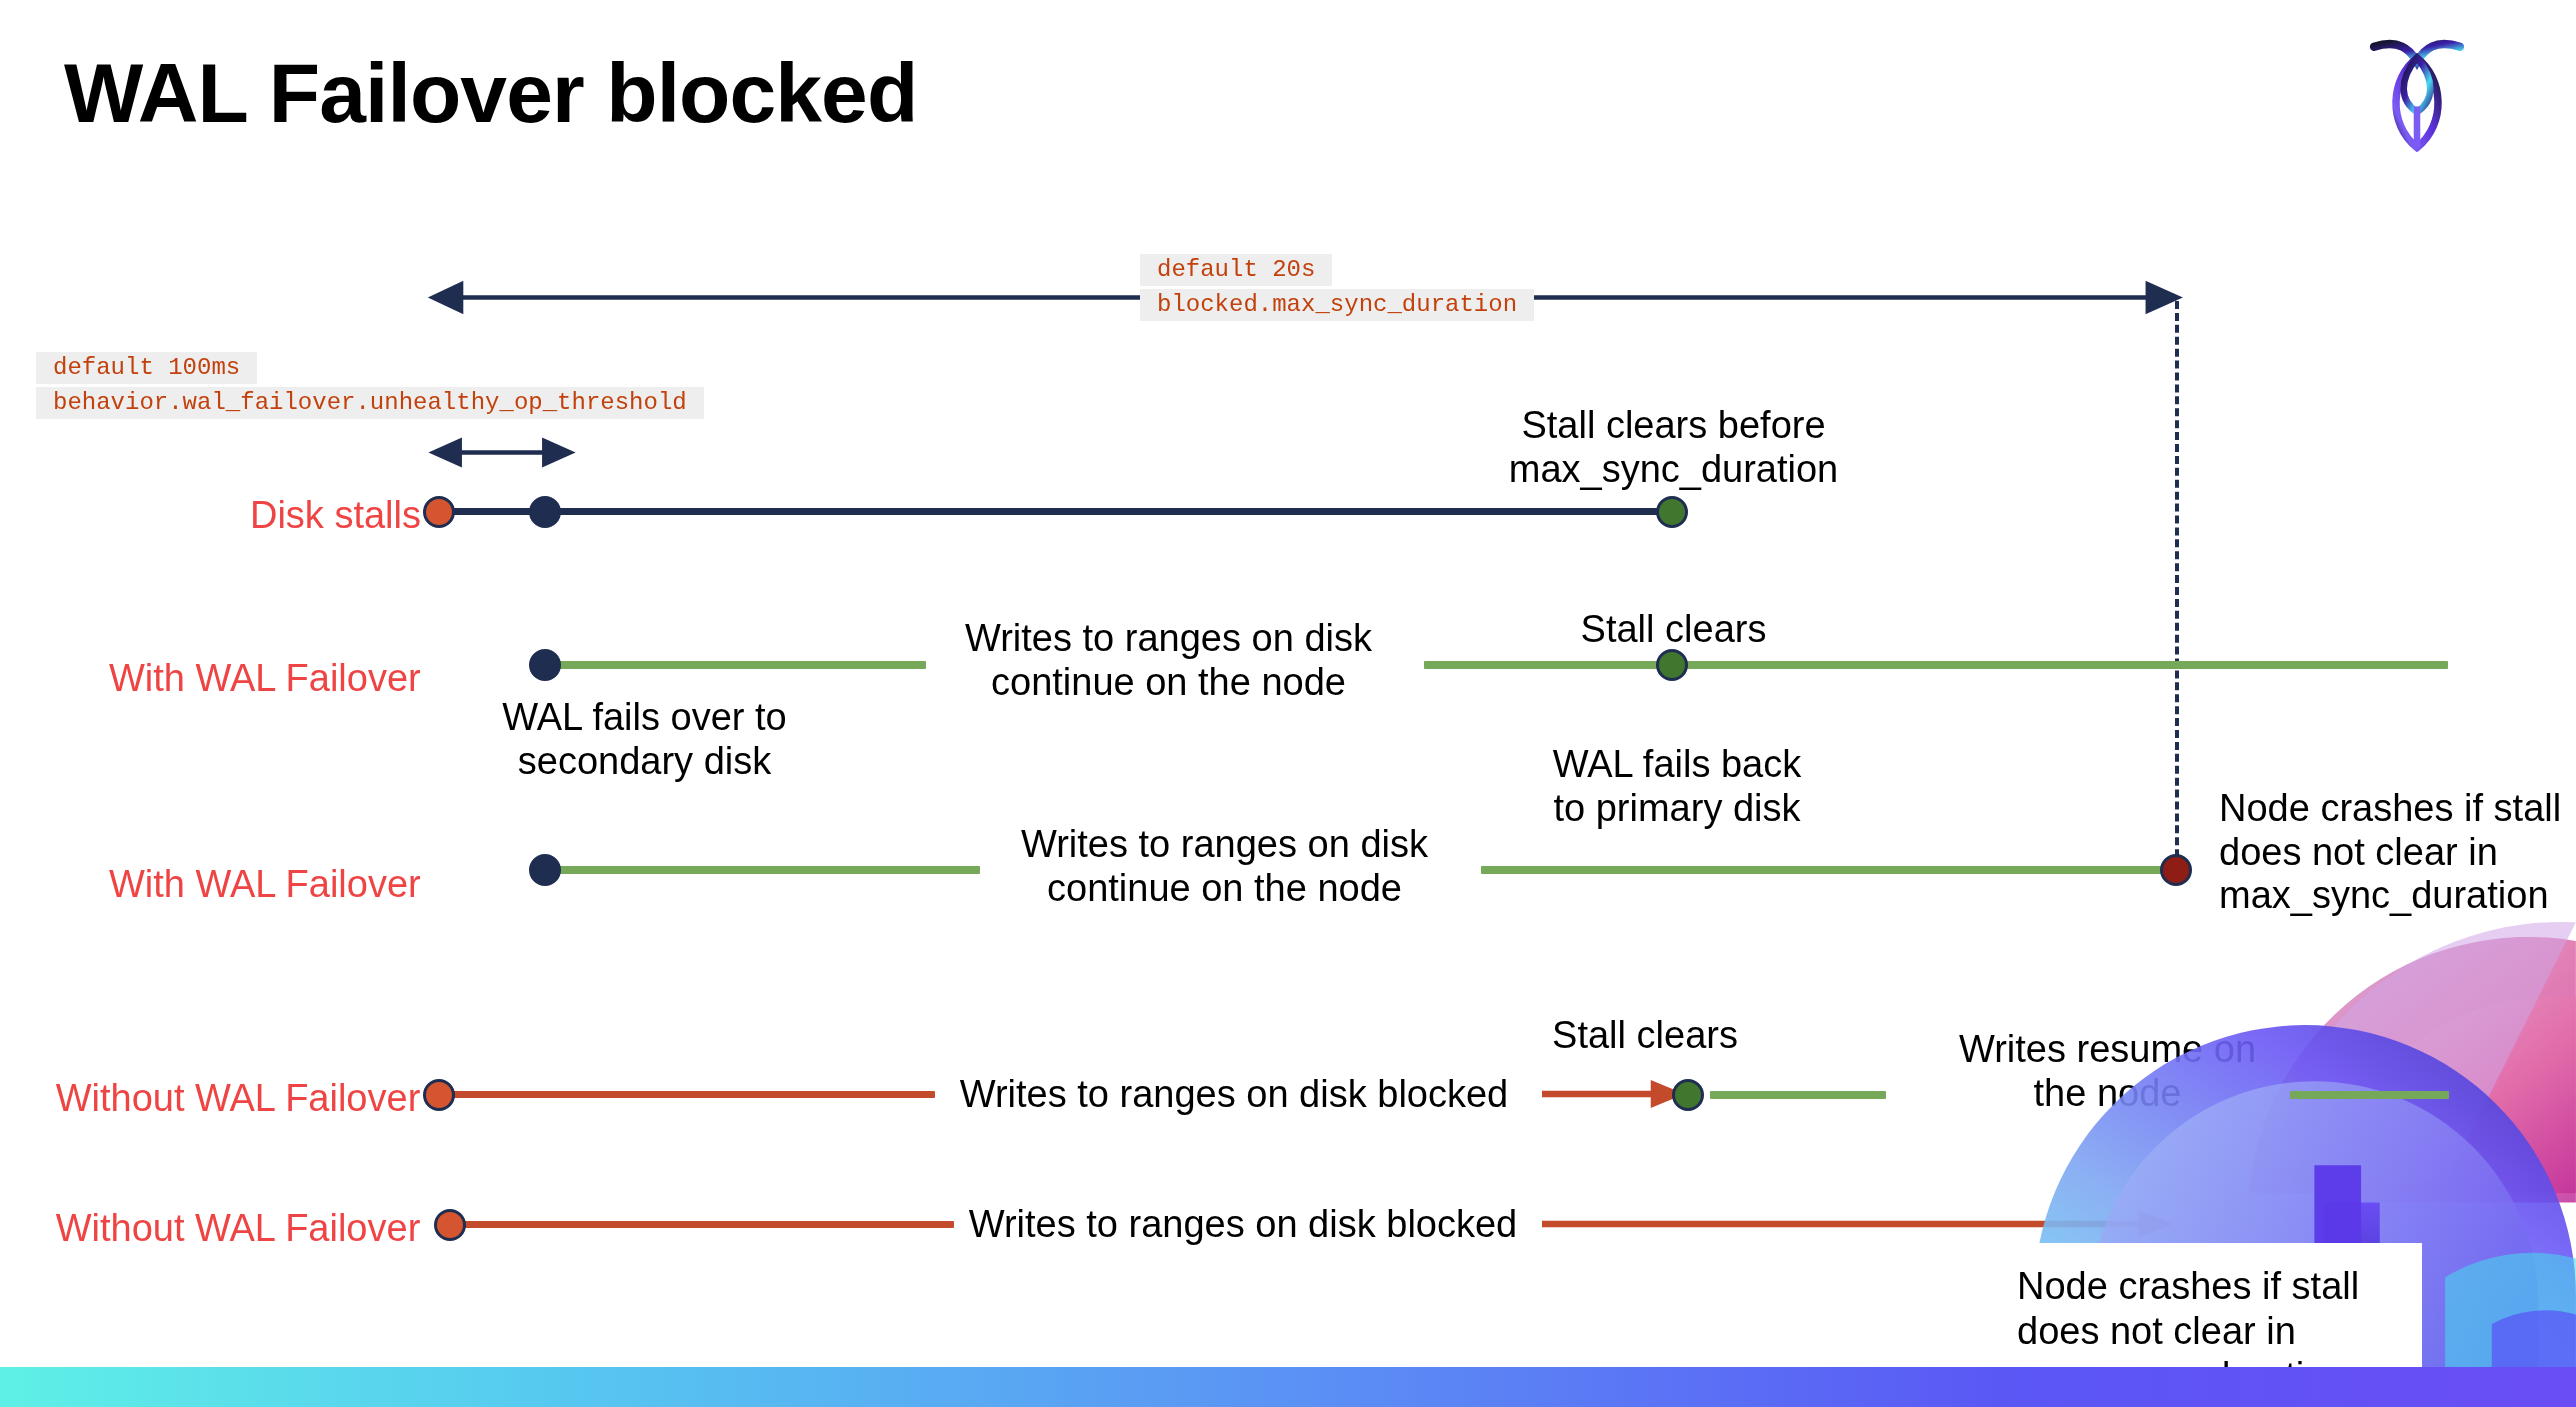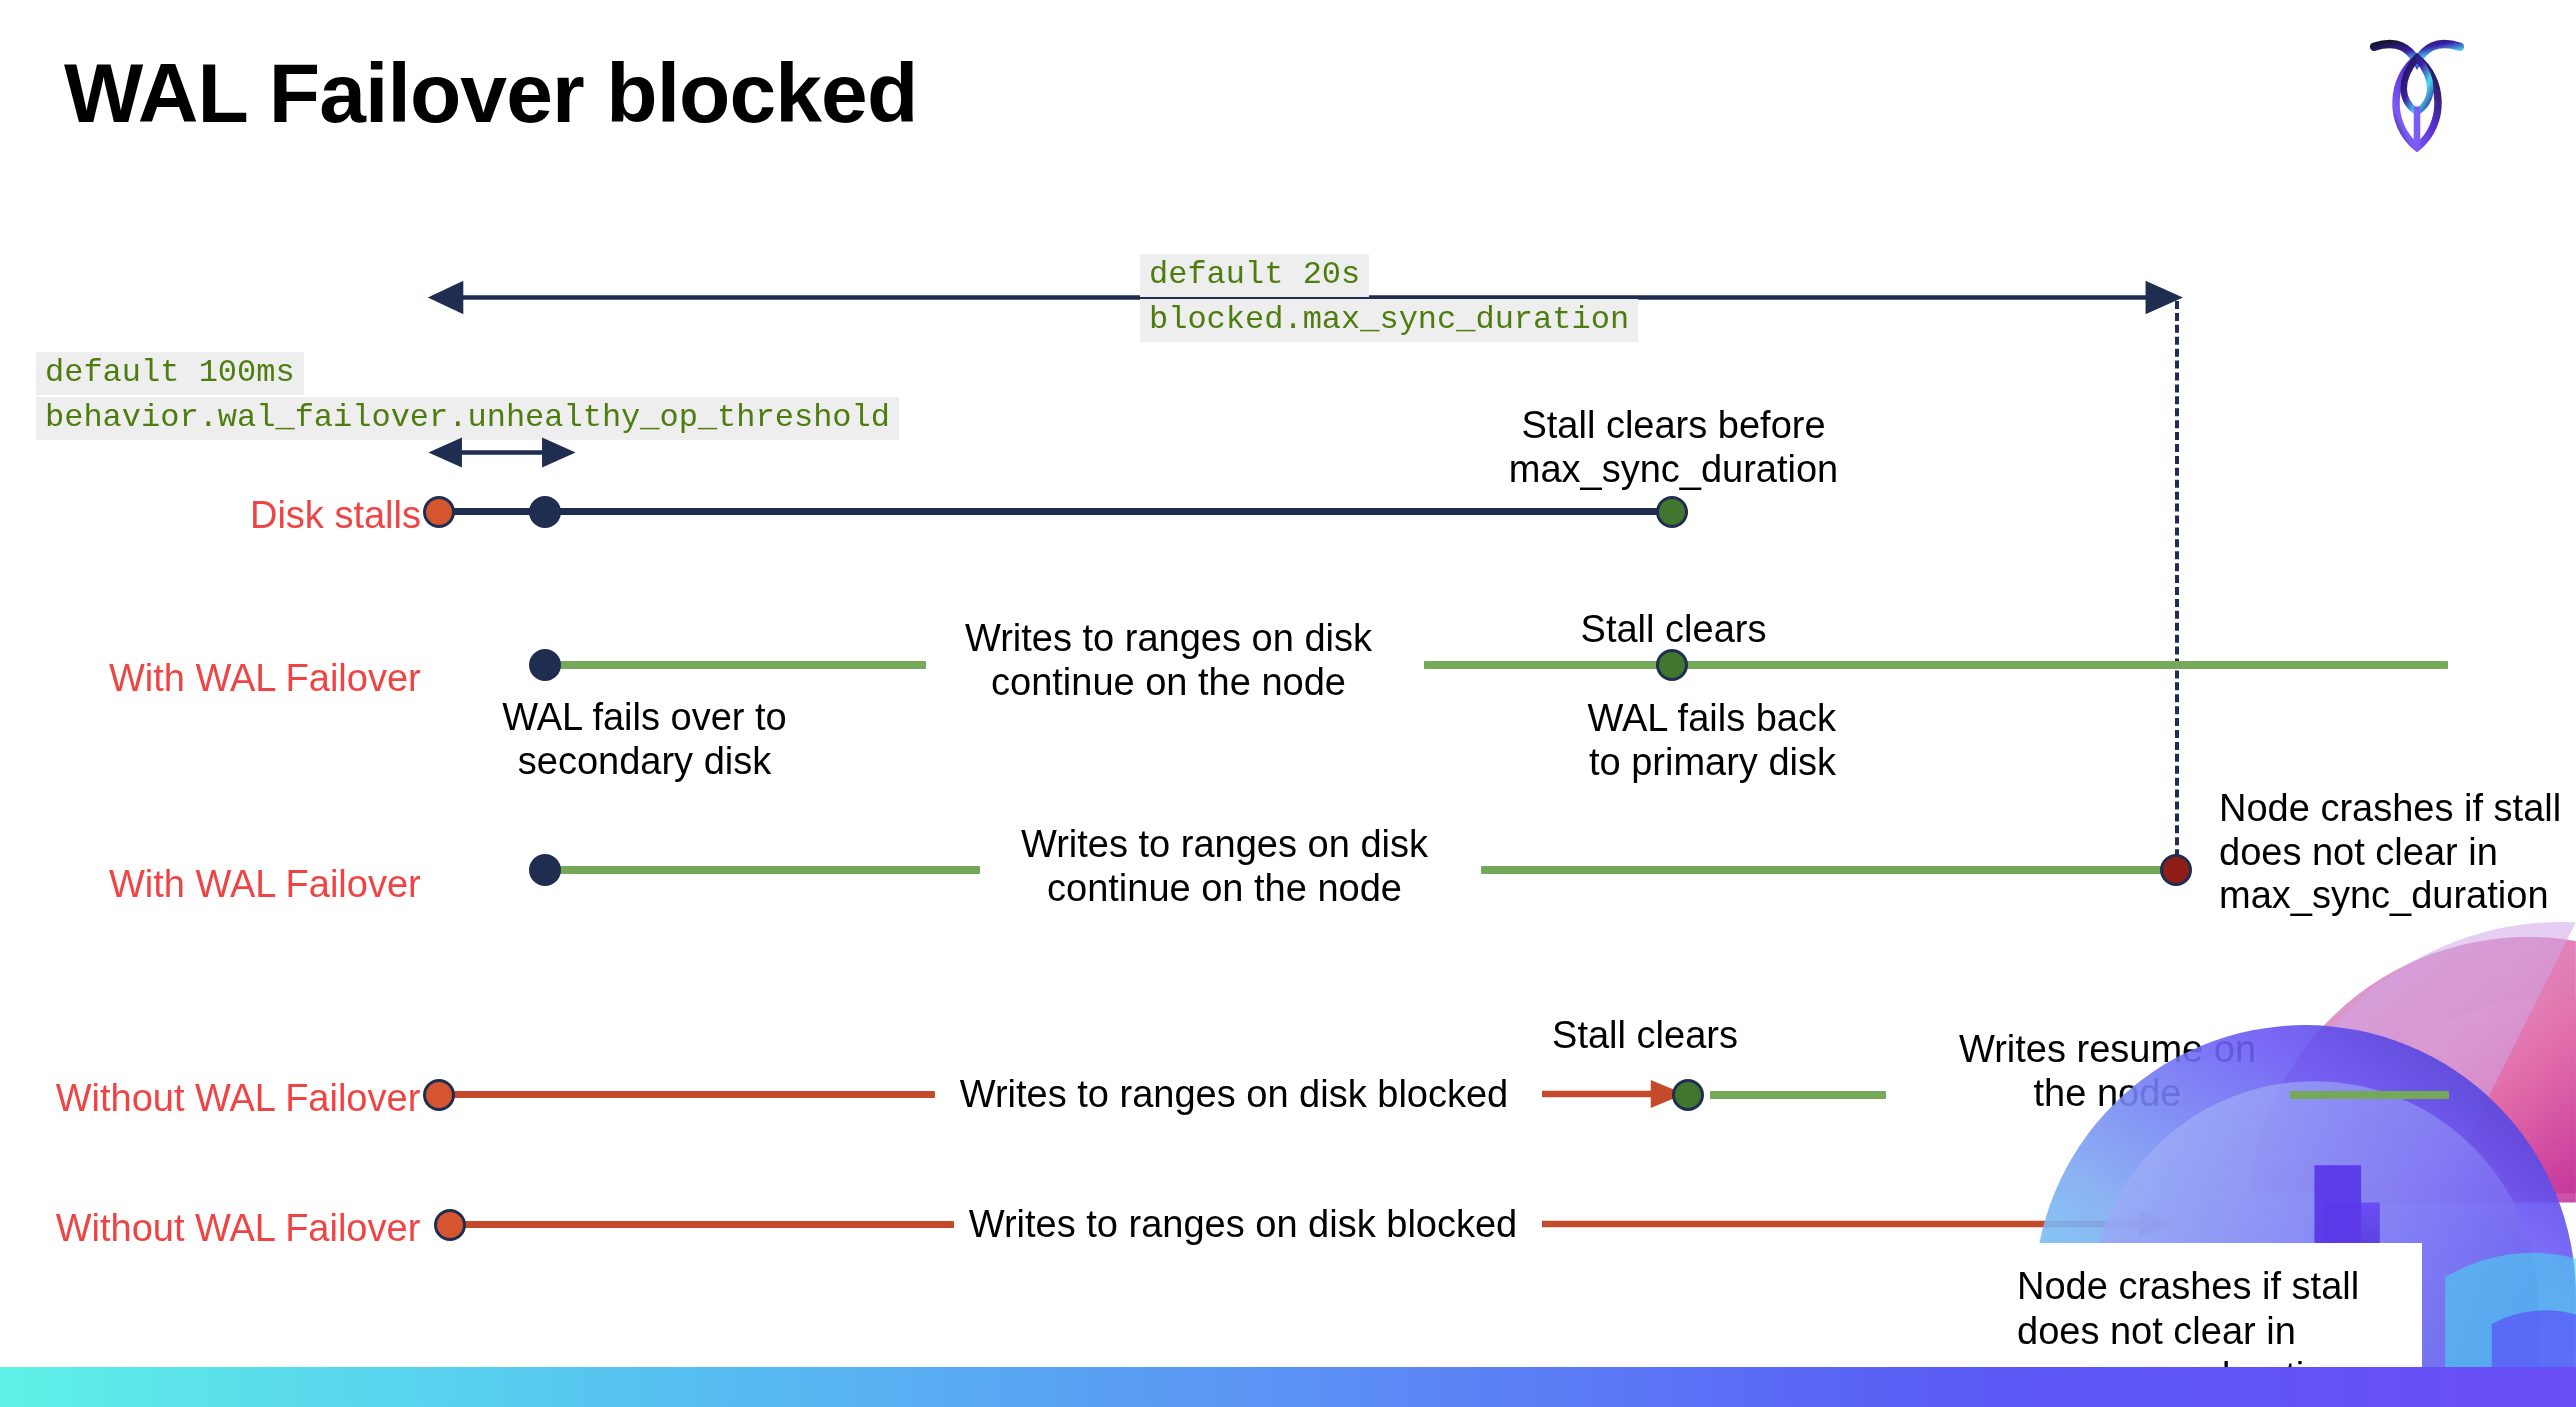--- a/index.html
+++ b/index.html
@@ -39,27 +39,27 @@
   #brand-logo {
     right: 103px;
     top: 26px;
     width: 112px;
     height: 131px;
   }
 
   
   .code-chip {
     font-family: "Liberation Mono", monospace;
-    font-size: 32px;
-    color: #4d7c0f;
+    font-size: 24px;
+    color: #c2410c;
     background: #eeeeee;
     line-height: 1.33;
     white-space: nowrap;
     display: inline-block;
-    padding: 0 9px;
+    padding: 0 17px;
   }
   .code-group { line-height: 0; }
   .code-group > div { line-height: 0; margin-bottom: 2.8px; }
 
   
   .row-label {
     font-size: 38px;
     color: #ef4444;
     white-space: nowrap;
     text-align: right;
@@ -217,21 +217,21 @@
   <div class="abs dot green" style="left:1656px; top:649px;"></div>
 
   <div class="abs anno" style="left:467px; top:696px; width:355px;">WAL fails over to
 secondary disk</div>
 
   <div class="abs anno" style="left:935px; top:617px; width:467px;">Writes to ranges on disk
 continue on the node</div>
 
   <div class="abs anno" style="left:1524px; top:608px; width:299px;">Stall clears</div>
 
-  <div class="abs anno" style="left:1518px; top:697px; width:318px;text-align:right;">WAL fails  back
+  <div class="abs anno" style="left:1518px; top:743px; width:318px;">WAL fails  back
 to primary disk</div>
 
   <div class="abs row-label" style="left:18.7px; top:863px; width:402px;">With WAL Failover</div>
 
   <div class="abs seg green" style="left:535px; top:866px; width:445px;"></div>
   <div class="abs seg green" style="left:1481px; top:866px; width:701px;"></div>
 
   <div class="abs dot navy" style="left:529px; top:854px;"></div>
   <div class="abs dot darkred" style="left:2160px; top:854px;"></div>
 

